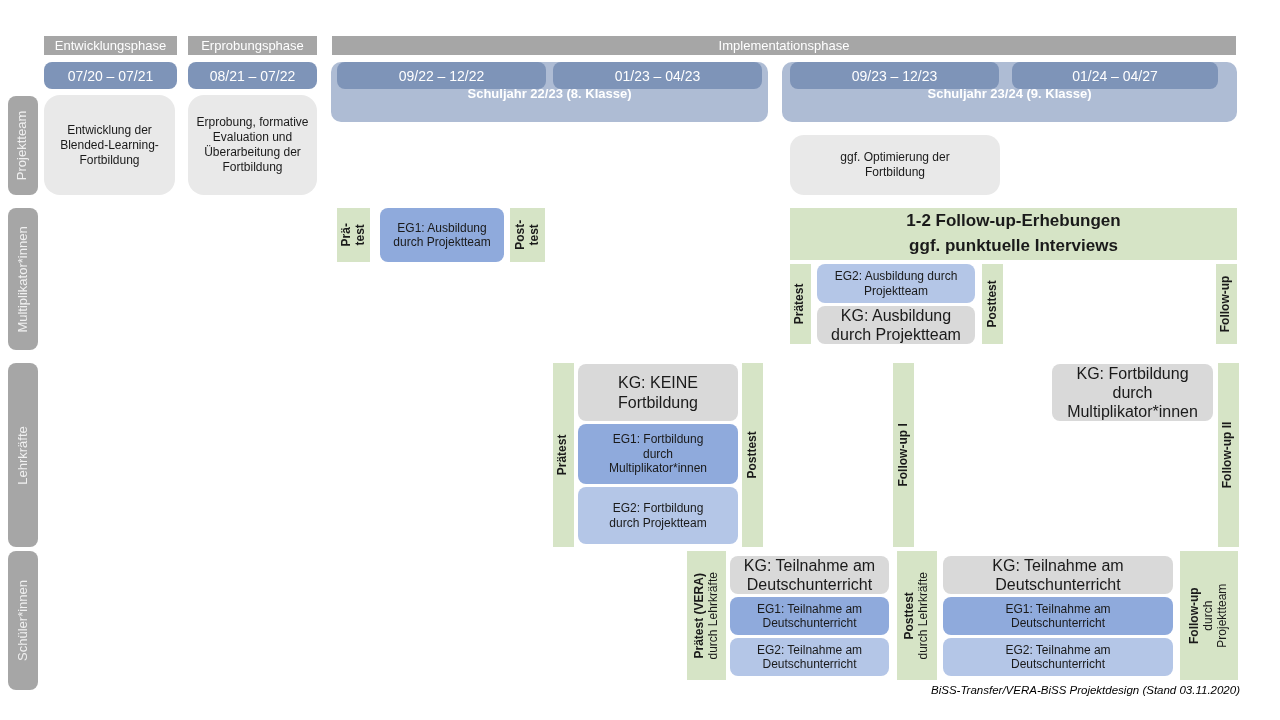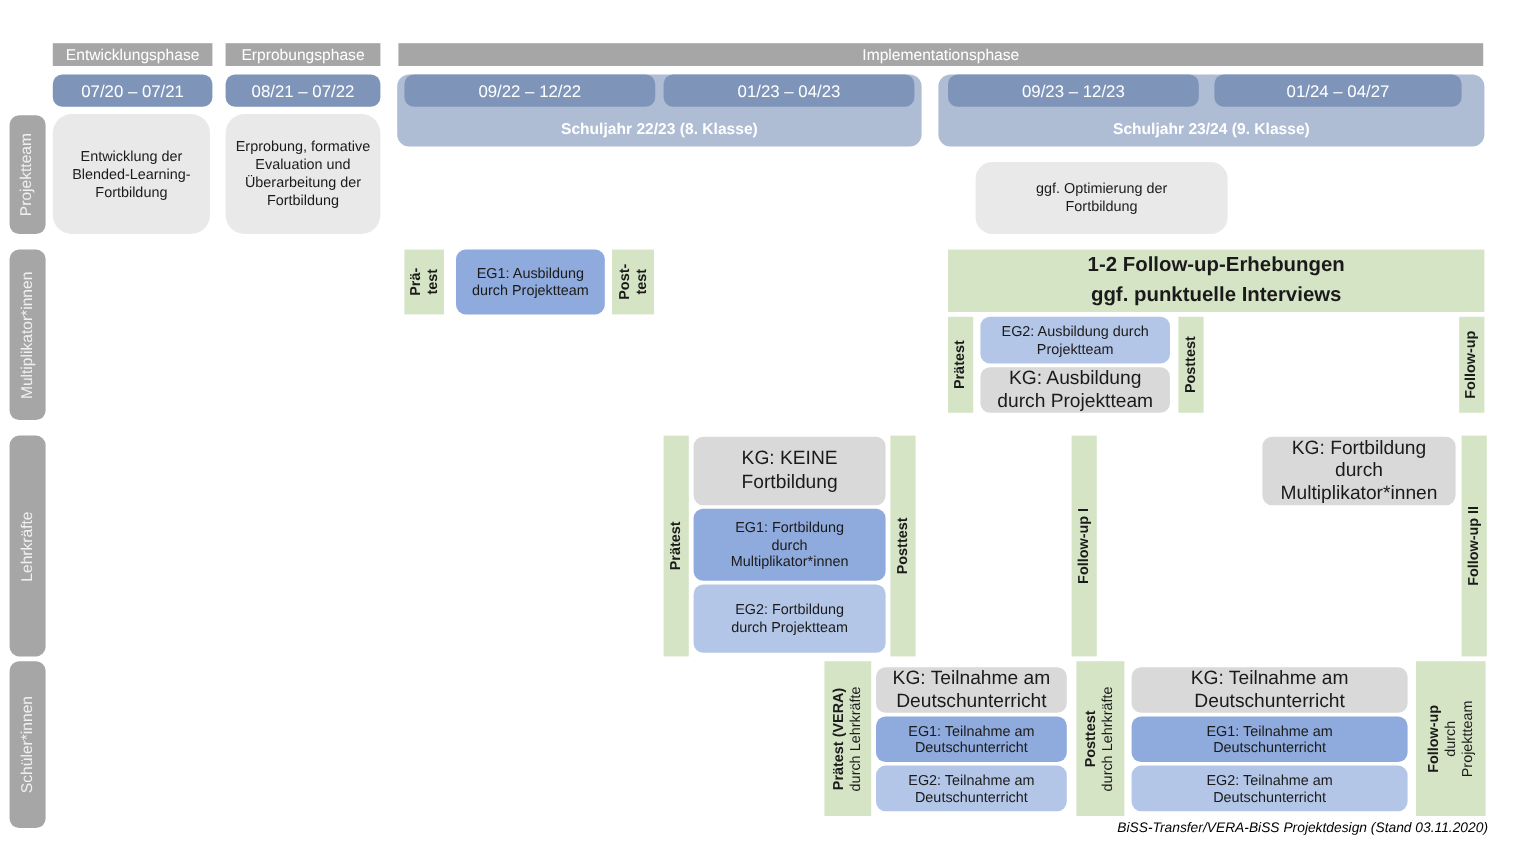--- a/index.html
+++ b/index.html
@@ -3,21 +3,21 @@
 <meta charset="utf-8">
 <style>
   html,body{margin:0;padding:0;background:#fff;}
   #stage{position:relative;width:1280px;height:720px;background:#fff;overflow:hidden;
          font-family:"Liberation Sans","DejaVu Sans",sans-serif;color:#1a1a1a;}
   .abs{position:absolute;box-sizing:border-box;}
   .flexc{display:flex;align-items:center;justify-content:center;text-align:center;}
   .phasebar{background:#A6A6A6;color:#fff;font-size:13px;}
   .datebar{background:#7E94B8;color:#fff;font-size:14px;border-radius:8px;z-index:2;}
   .band{background:#AEBCD4;border-radius:10px;color:#fff;font-weight:bold;font-size:13px;
-        z-index:1;display:flex;align-items:flex-end;justify-content:center;padding-bottom:7px;}
+        z-index:1;display:flex;align-items:flex-end;justify-content:center;padding-bottom:21px;}
   .rowlabel{background:#A6A6A6;border-radius:8px;color:#F0F0F0;font-size:13px;}
   .gbox{background:#E9E9E9;border-radius:16px;font-size:12px;line-height:1.25;}
   .kgbox{background:#D9D9D9;border-radius:8px;font-size:16px;line-height:1.2;}
   .eg1box{background:#8FAADC;border-radius:8px;font-size:12px;line-height:1.2;}
   .eg2box{background:#B4C6E7;border-radius:8px;font-size:12px;line-height:1.2;}
   .green{background:#D6E4C6;font-size:12px;font-weight:bold;line-height:1.2;}
   .greenwide{background:#D6E4C6;font-size:17px;font-weight:bold;line-height:1.45;}
   .rot{transform:rotate(-90deg);white-space:nowrap;text-align:center;line-height:1.15;}
   .rot .line{display:block;}
   .rot .sub{font-weight:normal;}
@@ -53,21 +53,21 @@
   </div>
   <div class="abs flexc rowlabel" style="left:8px;top:363px;width:30px;height:184px;">
     <span class="rot">Lehrkräfte</span>
   </div>
   <div class="abs flexc rowlabel" style="left:8px;top:551px;width:30px;height:139px;">
     <span class="rot">Schüler*innen</span>
   </div>
 
   <div class="abs flexc gbox pad10" style="left:44px;top:95px;width:131px;height:100px;">Entwicklung der Blended-Learning-Fortbildung</div>
   <div class="abs flexc gbox pad8" style="left:188px;top:95px;width:129px;height:100px;">Erprobung, formative Evaluation und Überarbeitung der Fortbildung</div>
-  <div class="abs flexc gbox pad25" style="left:790px;top:135px;width:210px;height:60px;border-radius:14px;margin-left:23px;">ggf. Optimierung der Fortbildung</div>
+  <div class="abs flexc gbox pad25" style="left:790px;top:135px;width:210px;height:60px;border-radius:14px;">ggf. Optimierung der Fortbildung</div>
 
   <div class="abs flexc green" style="left:337px;top:208px;width:33px;height:54px;">
     <span class="rot">
         <span class="line">Prä-</span>
         <span class="line">test</span>
       </span>
   </div>
   <div class="abs flexc eg1box pad13" style="left:380px;top:208px;width:124px;height:54px;">EG1: Ausbildung durch Projektteam</div>
   <div class="abs flexc green" style="left:510px;top:208px;width:35px;height:54px;">
     <span class="rot">

